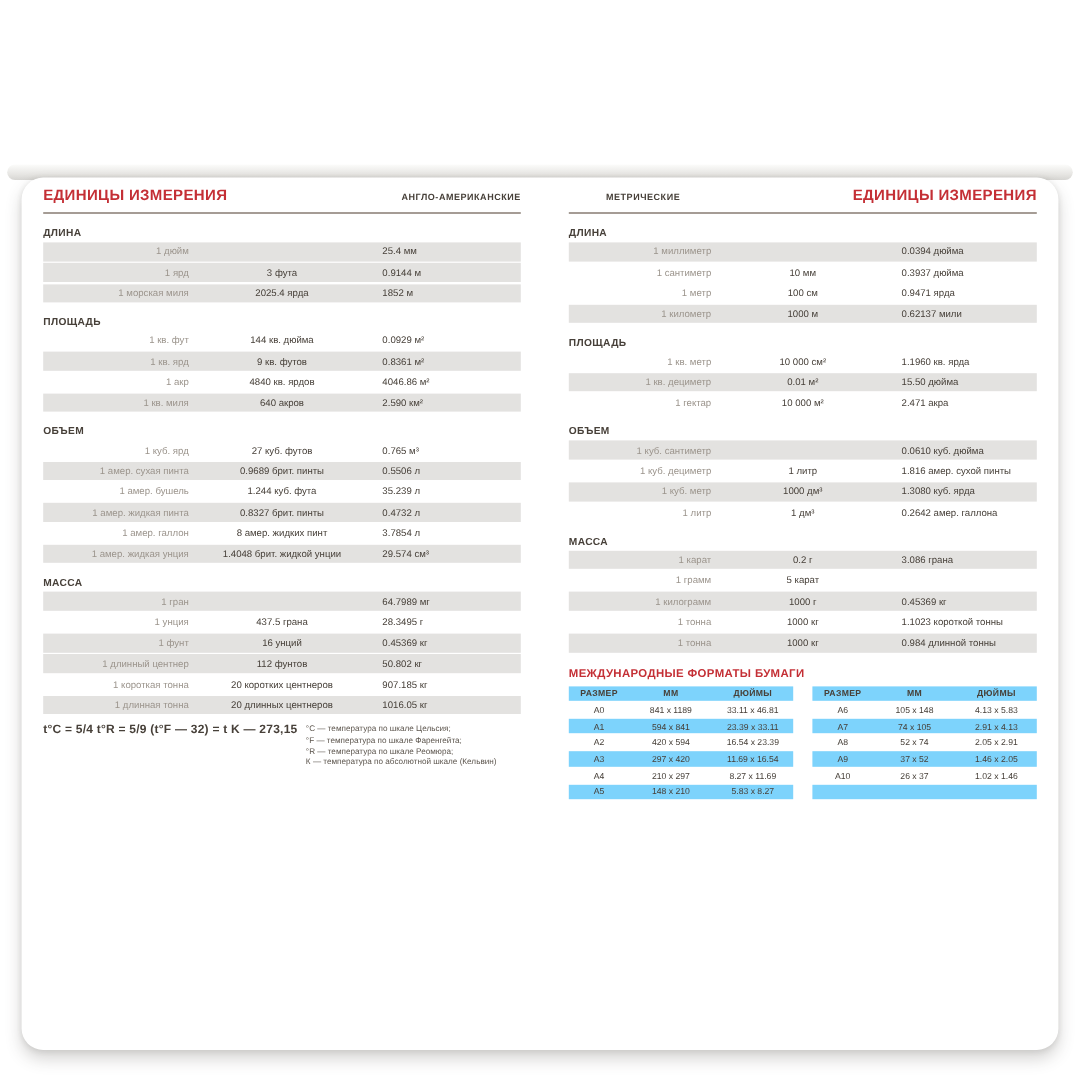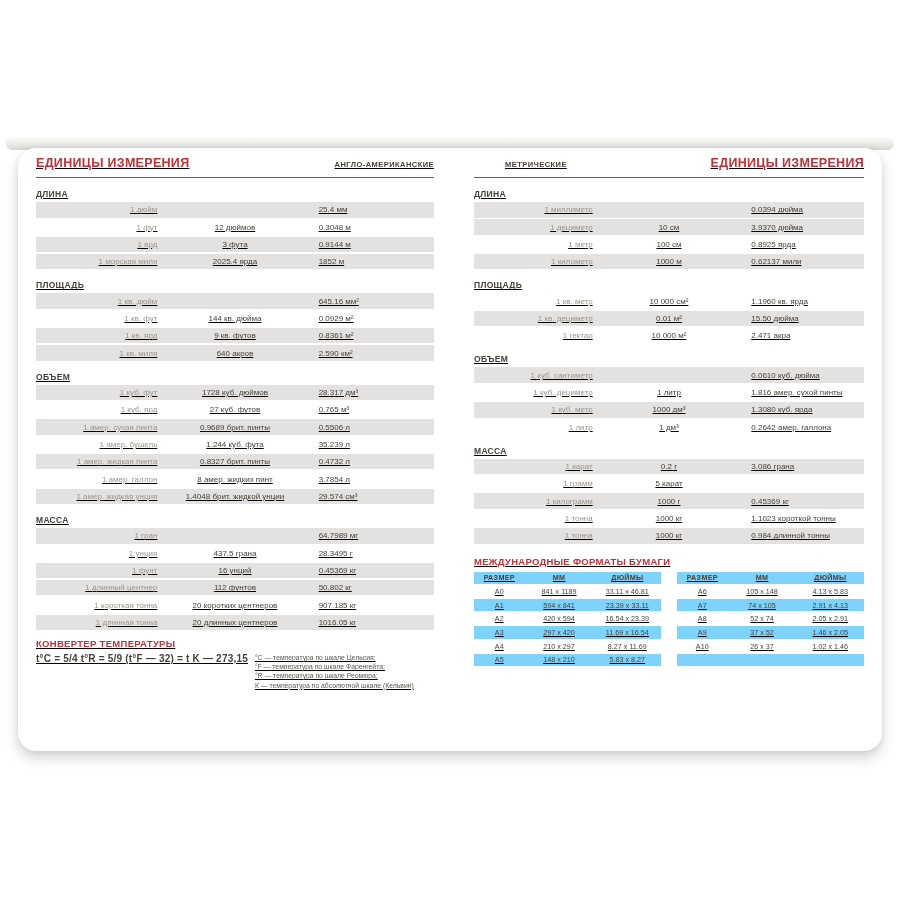--- a/index.html
+++ b/index.html
@@ -5,24 +5,23 @@
   html,body{margin:0;padding:0;}
   body{
     width:900px;height:900px;background:#ffffff;position:relative;overflow:hidden;
     font-family:"Liberation Sans", sans-serif;
   }
   .under-band{
     position:absolute;left:6px;right:6px;top:137px;height:13px;border-radius:8px;
     background:linear-gradient(180deg,#fcfcfb 0%,#e6e5e2 65%,#d6d5d2 100%);
   }
   .card{
-    position:absolute;left:18px;top:148px;width:864px;height:603px;background:#ffffff;
+    position:absolute;left:18px;top:148px;width:864px;height:727px;background:#ffffff;
     border-radius:18px;display:flex;
     box-shadow:0 7px 13px rgba(70,64,58,.22), 0 1px 4px rgba(70,64,58,.10);
-    text-decoration:underline;
   }
   .page{width:50%;box-sizing:border-box;padding:6px 16px 0 18px;}
   .page-right{padding:6px 18px 0 24px;}
   .page-head{
     display:flex;justify-content:space-between;align-items:baseline;
     border-bottom:1px solid #6a5c50;padding:2px 0 7px;
   }
   .title{font-size:12.5px;font-weight:bold;color:#c42f35;letter-spacing:.3px;}
   .subtitle{font-size:7.5px;font-weight:bold;color:#474039;letter-spacing:.45px;margin-left:31px;}
   .section{margin-top:12px;}
@@ -61,66 +60,56 @@
       <div class="subtitle">АНГЛО-АМЕРИКАНСКИЕ</div>
     </div>
     <div>
         <div class="section">
           <div class="sec-h">ДЛИНА</div>
           <div class="row alt">
             <span class="c1">1 дюйм</span>
             <span class="c2"></span>
             <span class="c3">25.4 мм</span>
           </div>
-          <div class="row">
-            <span class="c1">1 фут</span>
-            <span class="c2">12 дюймов</span>
-            <span class="c3">0.3048 м</span>
-          </div>
           <div class="row alt">
             <span class="c1">1 ярд</span>
             <span class="c2">3 фута</span>
             <span class="c3">0.9144 м</span>
           </div>
           <div class="row alt">
             <span class="c1">1 морская миля</span>
             <span class="c2">2025.4 ярда</span>
             <span class="c3">1852 м</span>
           </div>
         </div>
         <div class="section">
           <div class="sec-h">ПЛОЩАДЬ</div>
-          <div class="row alt">
-            <span class="c1">1 кв. дюйм</span>
-            <span class="c2"></span>
-            <span class="c3">645.16 мм²</span>
-          </div>
           <div class="row">
             <span class="c1">1 кв. фут</span>
             <span class="c2">144 кв. дюйма</span>
             <span class="c3">0.0929 м²</span>
           </div>
           <div class="row alt">
             <span class="c1">1 кв. ярд</span>
             <span class="c2">9 кв. футов</span>
             <span class="c3">0.8361 м²</span>
           </div>
+          <div class="row">
+            <span class="c1">1 акр</span>
+            <span class="c2">4840 кв. ярдов</span>
+            <span class="c3">4046.86 м²</span>
+          </div>
           <div class="row alt">
             <span class="c1">1 кв. миля</span>
             <span class="c2">640 акров</span>
             <span class="c3">2.590 км²</span>
           </div>
         </div>
         <div class="section">
           <div class="sec-h">ОБЪЕМ</div>
-          <div class="row alt">
-            <span class="c1">1 куб. фут</span>
-            <span class="c2">1728 куб. дюймов</span>
-            <span class="c3">28.317 дм³</span>
-          </div>
           <div class="row">
             <span class="c1">1 куб. ярд</span>
             <span class="c2">27 куб. футов</span>
             <span class="c3">0.765 м³</span>
           </div>
           <div class="row alt">
             <span class="c1">1 амер. сухая пинта</span>
             <span class="c2">0.9689 брит. пинты</span>
             <span class="c3">0.5506 л</span>
           </div>
@@ -173,21 +162,20 @@
             <span class="c3">907.185 кг</span>
           </div>
           <div class="row alt">
             <span class="c1">1 длинная тонна</span>
             <span class="c2">20 длинных центнеров</span>
             <span class="c3">1016.05 кг</span>
           </div>
         </div>
       </div>
     <div class="temp">
-      <div class="temp-head">КОНВЕРТЕР ТЕМПЕРАТУРЫ</div>
       <div class="temp-body">
         <div class="formula">t°C = 5/4 t°R = 5/9 (t°F — 32) = t K — 273,15</div>
         <div class="notes">
             <div class="note">°C — температура по шкале Цельсия;</div>
             <div class="note">°F — температура по шкале Фаренгейта;</div>
             <div class="note">°R — температура по шкале Реомюра;</div>
             <div class="note">К — температура по абсолютной шкале (Кельвин)</div>
           </div>
       </div>
     </div>
@@ -199,29 +187,29 @@
       <div class="title">ЕДИНИЦЫ ИЗМЕРЕНИЯ</div>
     </div>
     <div>
         <div class="section">
           <div class="sec-h">ДЛИНА</div>
           <div class="row alt">
             <span class="c1">1 миллиметр</span>
             <span class="c2"></span>
             <span class="c3">0.0394 дюйма</span>
           </div>
-          <div class="row alt">
-            <span class="c1">1 дециметр</span>
-            <span class="c2">10 см</span>
-            <span class="c3">3.9370 дюйма</span>
+          <div class="row">
+            <span class="c1">1 сантиметр</span>
+            <span class="c2">10 мм</span>
+            <span class="c3">0.3937 дюйма</span>
           </div>
           <div class="row">
             <span class="c1">1 метр</span>
             <span class="c2">100 см</span>
-            <span class="c3">0.8925 ярда</span>
+            <span class="c3">0.9471 ярда</span>
           </div>
           <div class="row alt">
             <span class="c1">1 километр</span>
             <span class="c2">1000 м</span>
             <span class="c3">0.62137 мили</span>
           </div>
         </div>
         <div class="section">
           <div class="sec-h">ПЛОЩАДЬ</div>
           <div class="row">

